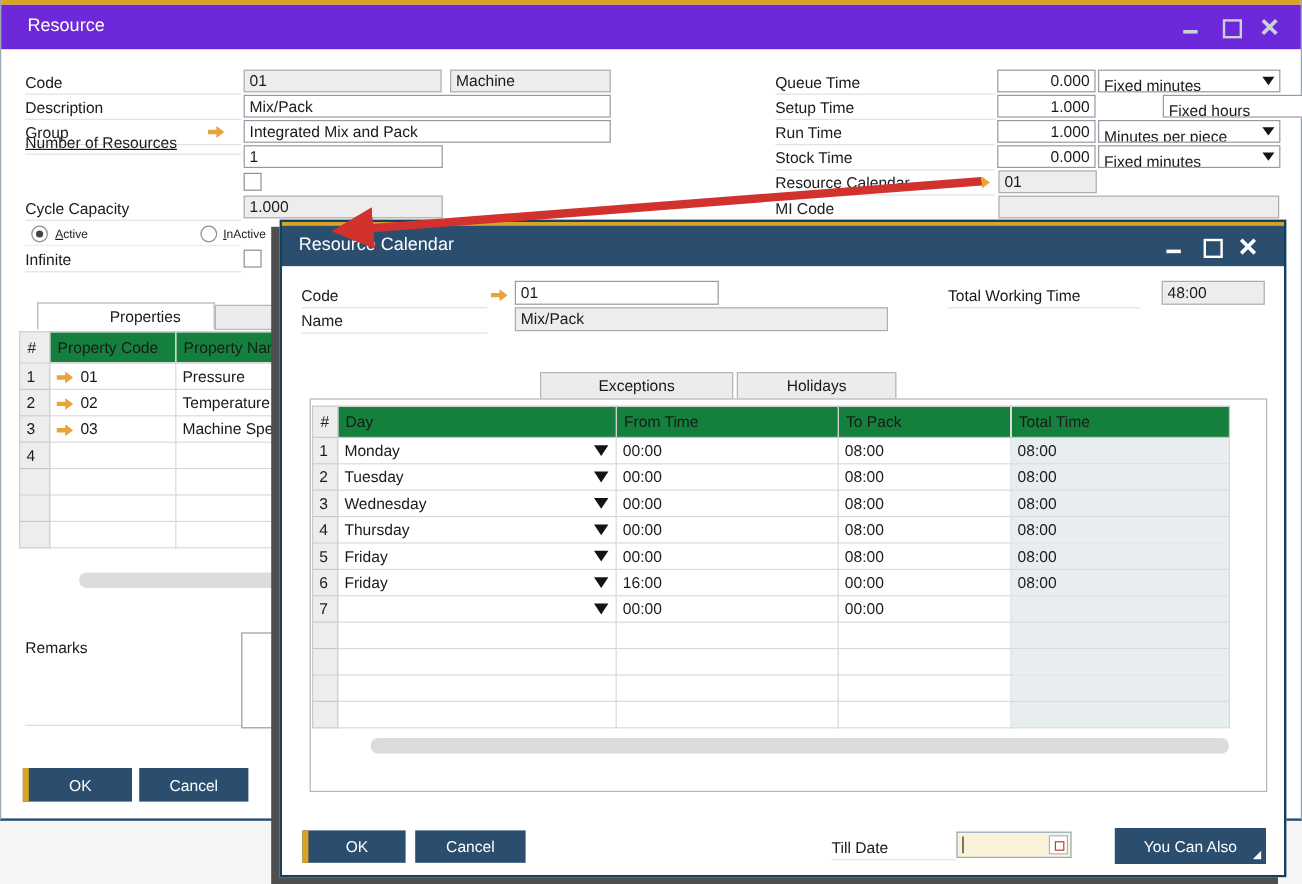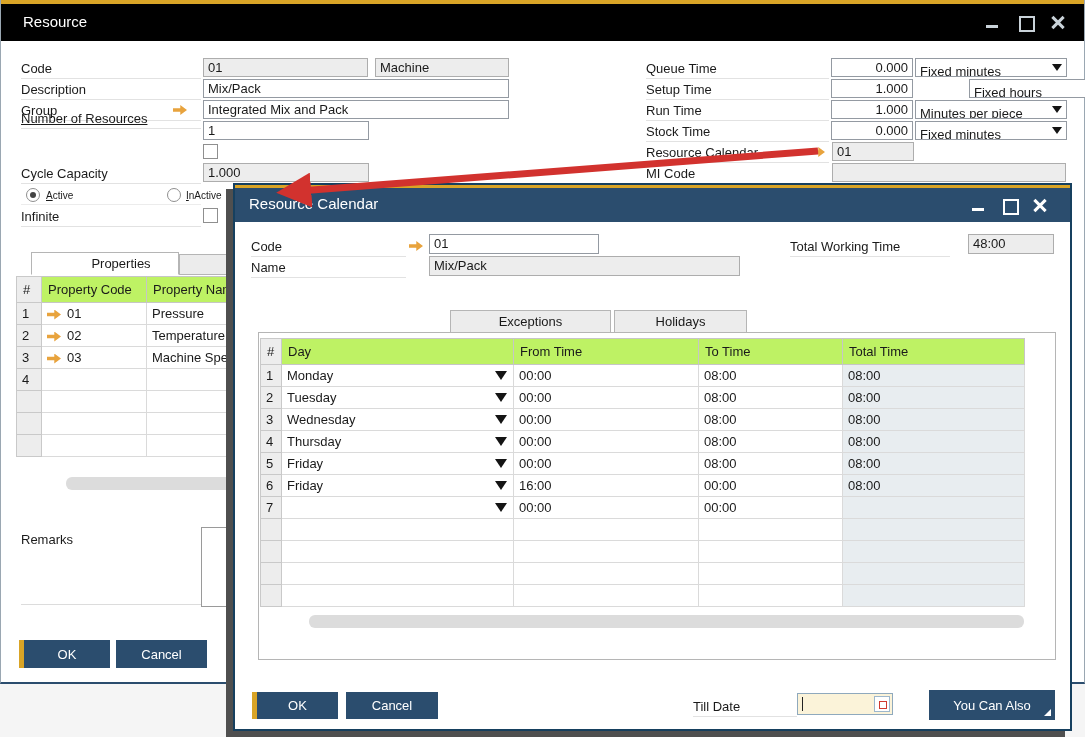--- a/index.html
+++ b/index.html
@@ -5,21 +5,21 @@
   * { margin:0; padding:0; box-sizing:border-box; }
   html,body { width:1085px; height:737px; font-family:"Liberation Sans", sans-serif; color:#1a1a1a; }
   #desktop { position:relative; width:1085px; height:737px; background:#f5f5f5; overflow:hidden; }
 
   
   .win { position:absolute; background:#fff; }
   .main-win { left:0; top:0; width:1085px; height:684px; z-index:1;
               border-left:1px solid #9aa7b2; border-right:1px solid #9aa7b2; border-bottom:2px solid #2b4d6e; }
   .goldbar { position:absolute; left:0; top:0; width:100%; height:4px; background:#d9a426; }
   .titlebar { position:absolute; left:0; top:4px; width:100%; height:37px; }
-  .main-tb { background:#000000; }
+  .main-tb { background:#6d28d9; }
   .dlg-tb  { background:#2b4d6e; height:34px; top:3px; }
   .titlebar .title { position:absolute; left:22px; top:9px; font-size:15px; color:#fff; }
   .win-controls { position:absolute; top:0; right:18px; height:100%; display:flex; align-items:center; gap:18px; }
   .wc { display:inline-block; position:relative; width:15px; height:15px; cursor:default; }
   .ic-min::before { content:""; position:absolute; left:1px; bottom:2px; width:12px; height:3px; background:currentColor; }
   .ic-max::before { content:""; position:absolute; left:1px; top:1px; width:12px; height:12px; border:2px solid currentColor; }
   .ic-close::before,.ic-close::after { content:""; position:absolute; left:-1px; top:6px; width:16px; height:3px; background:currentColor; }
   .ic-close::before { transform:rotate(45deg); }
   .ic-close::after  { transform:rotate(-45deg); }
   .main-tb .wc { color:#c9d2d9; }
@@ -42,21 +42,21 @@
             clip-path:polygon(0 32%,52% 32%,52% 0,100% 50%,52% 100%,52% 68%,0 68%); }
   .larrow.inline { position:relative; display:inline-block; vertical-align:middle; margin-right:6px; }
 
   
   .tab { position:absolute; height:23px; font-size:13px; text-align:center; line-height:22px;
          border:1px solid #b5b5b5; background:#ececec; }
   .tab.active { background:#fff; border-bottom-color:#fff;padding-left:32px; }
 
   
   table.grid { position:absolute; border-collapse:collapse; table-layout:fixed; background:#fff; font-size:13px; }
-  table.grid th { background:#bef264; border:1px solid #c6c6c6; font-weight:normal; text-align:left; padding:4px 6px; height:26px; overflow:hidden; white-space:nowrap; }
+  table.grid th { background:#15803d; border:1px solid #c6c6c6; font-weight:normal; text-align:left; padding:4px 6px; height:26px; overflow:hidden; white-space:nowrap; }
   table.grid td { border:1px solid #dadada; height:22px; padding:1px 5px; overflow:hidden; white-space:nowrap; }
   table.grid td.numcol, table.grid th.numcol { background:#ededed; border-color:#c9c9c9; }
   table.grid td.totcol { background:#e8edf0; }
   .daycell { position:relative; padding-right:22px !important; }
   .daycell .tri { right:6px; top:6px; border-left-width:6px; border-right-width:6px; border-top-width:9px; }
   .hscroll { position:absolute; height:13px; border-radius:6px; background:#dcdcdc; }
 
   
   .btn { position:absolute; background:#2b4d6e; color:#fff; font-size:13px; text-align:center; border:none; cursor:default; }
   .btn.gold-stripe { border-left:5px solid #d9a426; }
@@ -237,21 +237,21 @@
               <col style="width:232px">
               <col style="width:185px">
               <col style="width:144px">
               <col style="width:182px">
             </colgroup>
           <tbody>
               <tr>
             <th class="numcol">#</th>
             <th>Day</th>
             <th>From Time</th>
-            <th>To Time</th>
+            <th>To Pack</th>
             <th>Total Time</th>
           </tr>
           <tr>
             <td class="numcol">1</td>
             <td class="daycell"><span>Monday</span><span class="tri"></span></td>
             <td>00:00</td>
             <td>08:00</td>
             <td class="totcol">08:00</td>
           </tr>
           <tr>

